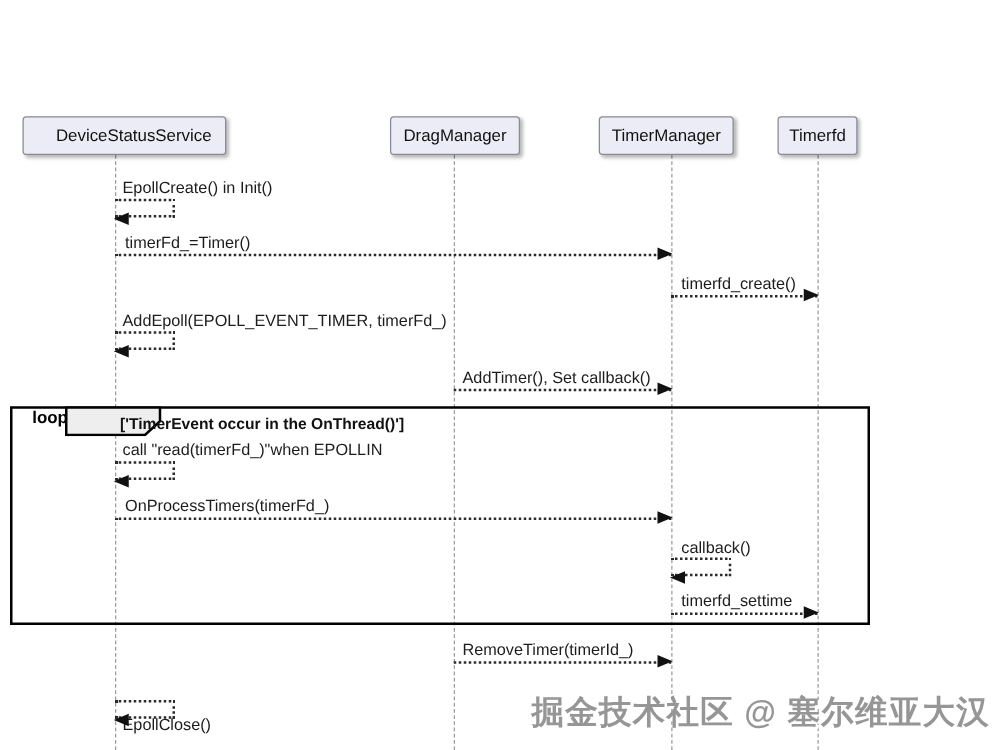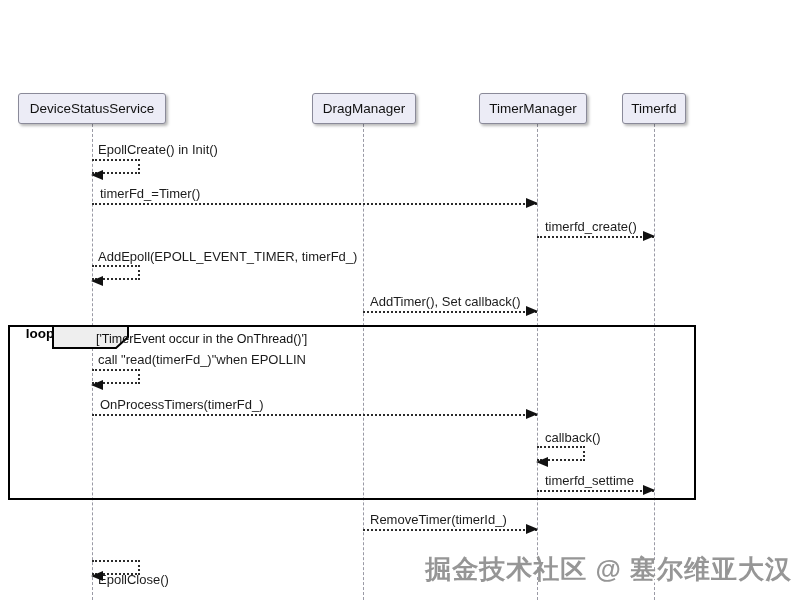--- a/index.html
+++ b/index.html
@@ -26,38 +26,38 @@
   .self-loop{position:absolute;width:46px;height:11px;border-top:2px dotted #2b2b2b;
     border-right:2px dotted #2b2b2b;border-bottom:2px dotted #2b2b2b;}
   .arrowhead-left{position:absolute;left:-1px;bottom:-8px;width:0;height:0;
     border-right:12px solid #111;border-top:5px solid transparent;border-bottom:5px solid transparent;}
 
   
   .loop-frame{position:absolute;left:8px;top:325px;width:684px;height:171px;border:2px solid #000;}
   .loop-tab{position:absolute;left:-2px;top:-2px;width:78px;height:24px;padding-left:44px;}
   .loop-tab-label{position:absolute;left:0;top:1px;width:64px;text-align:center;
     font-weight:bold;font-size:13.5px;color:#000;}
-  .loop-cond{position:absolute;left:86px;top:5px;font-weight:normal;font-size:12.5px;color:#111;white-space:nowrap;}
+  .loop-cond{position:absolute;left:86px;top:5px;font-weight:bold;font-size:12.5px;color:#111;white-space:nowrap;}
 
   
   .watermark{position:absolute;right:2px;top:552px;font-size:26px;font-weight:bold;color:#969696;
     text-shadow:2px 2px 0 #ffffff;letter-spacing:1px;white-space:nowrap;}
 </style>
 </head>
 <body>
 
 <div id="stage">
 
 
   <div class="lifeline" style="left:92px;"></div>
   <div class="lifeline" style="left:363px;"></div>
   <div class="lifeline" style="left:537px;"></div>
   <div class="lifeline" style="left:654px;"></div>
 
-  <div class="participant" style="left:18px;width:146px;">DeviceStatusService</div>
+  <div class="participant" style="left:18px;width:146px;padding-left:15px;">DeviceStatusService</div>
   <div class="participant" style="left:312px;width:102px;">DragManager</div>
   <div class="participant" style="left:479px;width:106px;">TimerManager</div>
   <div class="participant" style="left:622px;width:62px;">Timerfd</div>
 
   <div class="msg-label" style="left:98px;top:142px;">EpollCreate() in Init()</div>
   <div class="self-loop" style="left:92px;top:159px;">
     <span class="arrowhead-left"></span>
   </div>
 
   <div class="msg-label" style="left:100px;top:186px;">timerFd_=Timer()</div>

